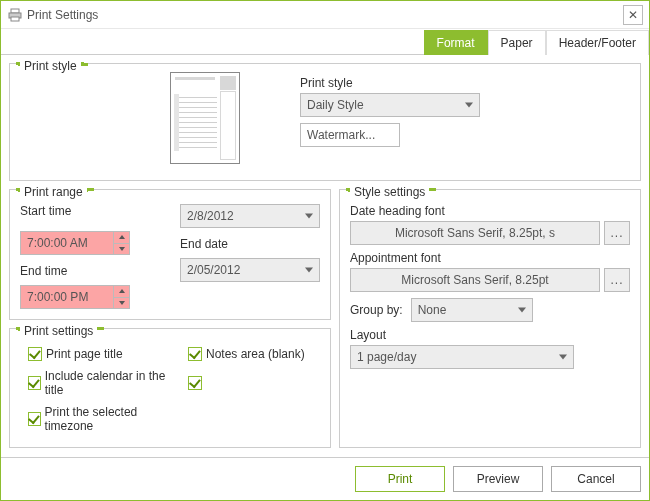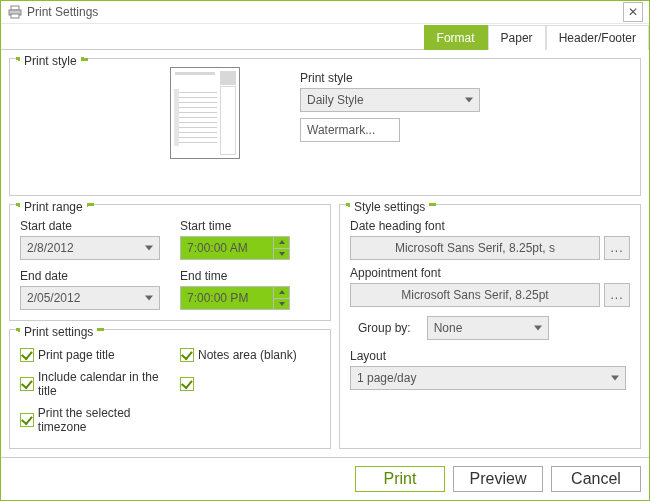--- a/index.html
+++ b/index.html
@@ -159,36 +159,36 @@
     color:#555;
     position:relative;
   }
   .select { background:#ededed; width:180px;}
   .select .caret, .dropdown .caret {
     position:absolute; right:6px; top:50%; transform:translateY(-50%);
     width:0;height:0;border-left:4px solid transparent;border-right:4px solid transparent;border-top:5px solid #666;
   }
   .btn { background:#fff; width:100px; justify-content:flex-start; cursor:pointer;}
   .dropdown { background:#ededed; width:140px;}
-  .spinner { background:#84cc16; width:110px; padding-right:18px;}
+  .spinner { background:#fca5a5; width:110px; padding-right:18px;}
   .spinner .sp-btns { position:absolute; right:0; top:0; bottom:0; width:16px; display:flex; flex-direction:column;}
   .spinner .sp-btns div { flex:1; display:flex; align-items:center; justify-content:center; border-left:1px solid #bbb;}
   .spinner .sp-btns div:first-child { border-bottom:1px solid #bbb;}
   .arrow-up { width:0;height:0;border-left:3px solid transparent;border-right:3px solid transparent;border-bottom:4px solid #555;}
   .arrow-down { width:0;height:0;border-left:3px solid transparent;border-right:3px solid transparent;border-top:4px solid #555;}
   
   .pr-grid {
     display:grid;
     grid-template-columns: 150px 130px;
     column-gap: 10px;
     row-gap: 3px;
   }
   .pr-grid .label { margin:0;}
   
-  .chk-row { display:flex; align-items:center; gap:4px; margin:4px 0;}
+  .chk-row { display:flex; align-items:center; gap:4px; margin:4px 8px;}
   .chk {
     width:14px;height:14px;border:1px solid #8dbd2f;display:inline-flex;align-items:center;justify-content:center;background:#fff;
   }
   .chk.checked::after{
     content:""; width:8px;height:5px;border-left:2px solid #5a8a00;border-bottom:2px solid #5a8a00;transform:rotate(-50deg) translate(1px,-1px);
   }
   .settings-grid { display:grid; grid-template-columns: 160px 140px;}
   
   .ss-body > div { margin-bottom:6px;}
   .fontbox {
@@ -202,24 +202,24 @@
   .inline-row { display:flex; align-items:center; gap:8px;}
   
   .footer {
     border-top:1px solid #ccc;
     padding:8px;
     display:flex;
     justify-content:flex-end;
     gap:8px;
   }
   .footer .fbtn {
-    width:90px;height:26px;border:1px solid #aaa;background:#fff;display:flex;align-items:center;justify-content:center;font-size:16px;cursor:pointer;color:#333;
+    width:90px;height:26px;border:1px solid #aaa;background:#fff;display:flex;align-items:center;justify-content:center;font-size:12px;cursor:pointer;color:#333;
   }
   .footer .fbtn.primary { border-color:#8dbd2f; color:#5a8a00;}
-  .ps-group { height:138px;}
+  .ps-group { height:118px;}
 </style>
 </head>
 <body>
 
 <div class="window">
 
   <div class="titlebar">
     <span class="title-icon">
       <svg width="14" height="14" viewBox="0 0 14 14">
           <rect x="3" y="1" width="8" height="4" fill="none" stroke="#888"></rect>
@@ -280,21 +280,20 @@
       </div>
     </div>
 
     <div class="row2">
       <div class="col-left">
 
         <div class="group">
           <div class="group-accent" style="width:78px;"></div>
           <span class="legend">Print range</span>
           <div class="pr-grid">
-            <span class="label">Start date</span>
             <span class="label">Start time</span>
 
             <div class="dropdown">
               <span>2/8/2012</span>
               <span class="caret"></span>
             </div>
             <div class="spinner">
               <span>7:00:00 AM</span>
               <div class="sp-btns">
                 <div>
@@ -375,29 +374,29 @@
               <div class="fontbox">
                 <div class="select" style="overflow:hidden;white-space:nowrap">
                   <span>Microsoft Sans Serif, 8.25pt</span>
                 </div>
                 <div class="dots-btn">
                   <span>...</span>
                 </div>
               </div>
             </div>
             <div class="inline-row">
-              <span class="label" style="margin:8px">Group by:</span>
+              <span class="label" style="margin:0">Group by:</span>
               <div class="select" style="width:122px">
                 <span>None</span>
                 <span class="caret"></span>
               </div>
             </div>
             <div>
               <span class="label">Layout</span>
-              <div class="select" style="width:276px">
+              <div class="select" style="width:224px">
                 <span>1 page/day</span>
                 <span class="caret"></span>
               </div>
             </div>
           </div>
         </div>
       </div>
     </div>
   </div>
 

